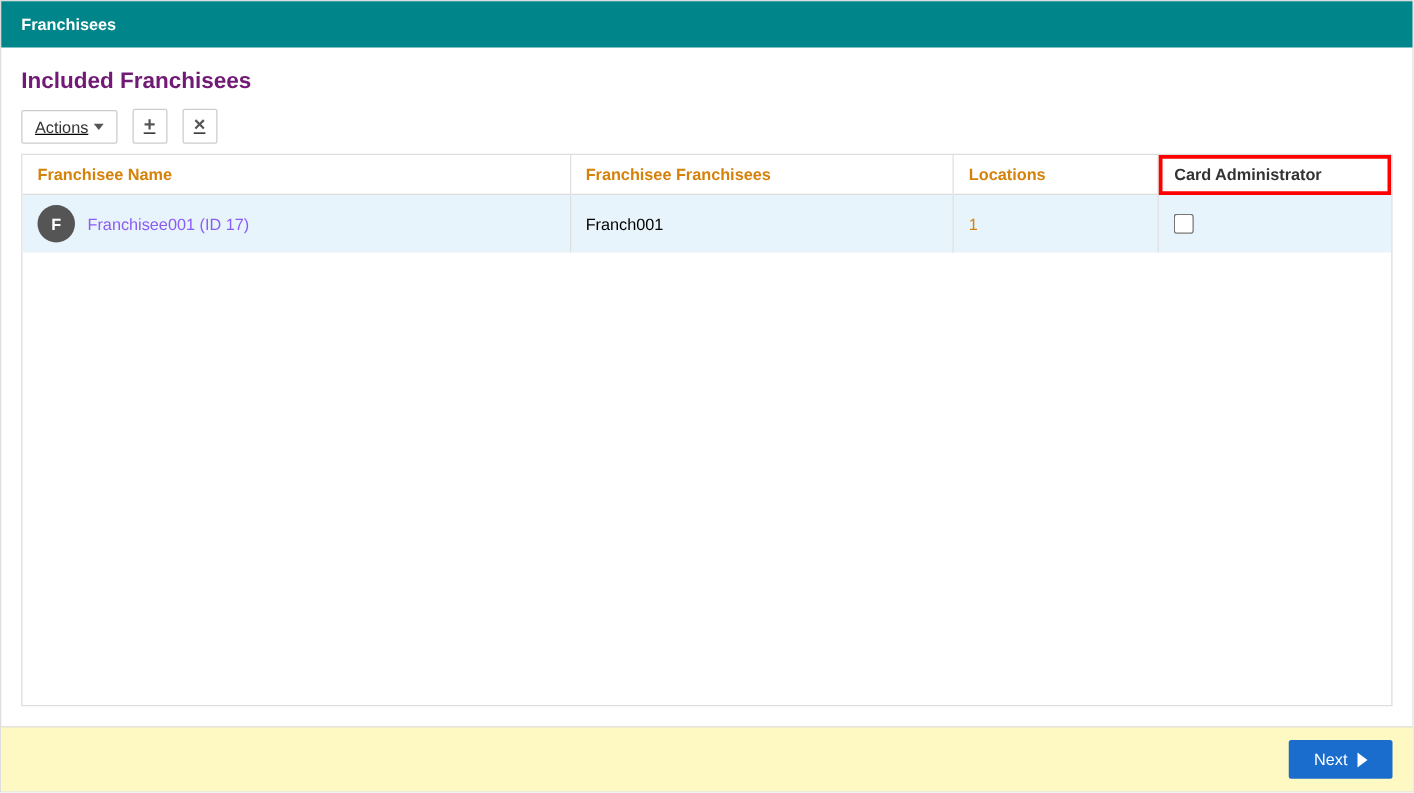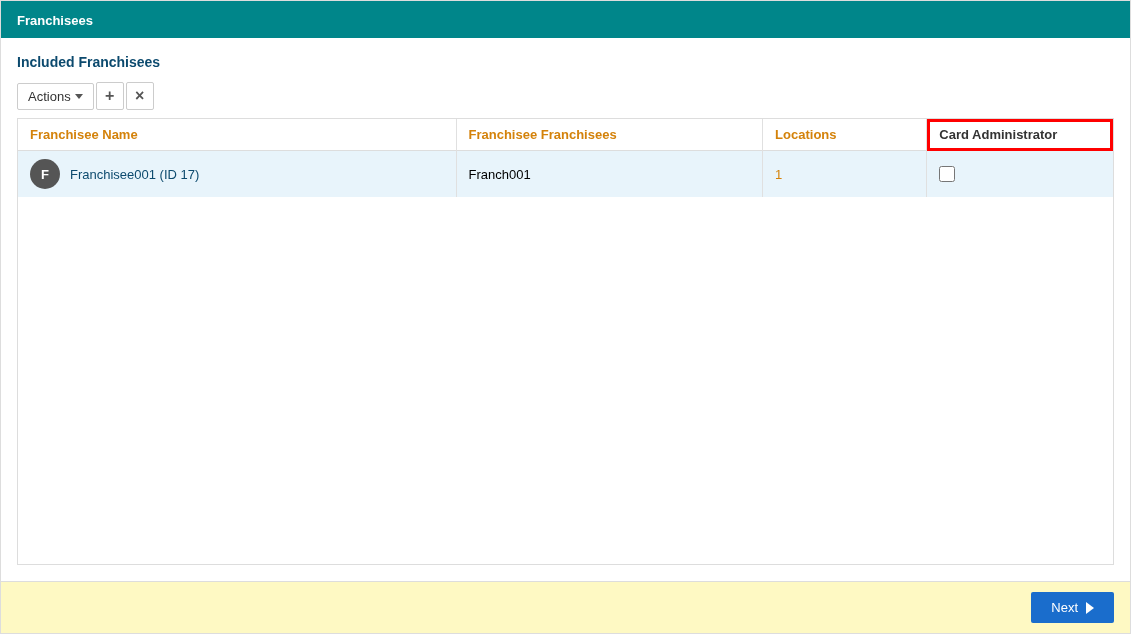--- a/index.html
+++ b/index.html
@@ -38,31 +38,32 @@
     }
 
     .content-area {
       flex: 1;
       padding: 16px;
       display: flex;
       flex-direction: column;
     }
 
     .section-title {
-      font-size: 14px;
-      font-weight: bold;
-      color: #0c4a6e;
+      font-size: 18px;
+      font-weight: bold;
+      color: #701a75;
       margin-bottom: 12px;
     }
 
     .toolbar {
       display: flex;
       align-items: center;
-      gap: 2px;
+      gap: 12px;
       margin-bottom: 8px;
+      text-decoration: underline;
     }
 
     .actions-btn {
       display: flex;
       align-items: center;
       gap: 4px;
       padding: 5px 10px;
       border: 1px solid #ccc;
       background: #fff;
       cursor: pointer;
@@ -158,21 +159,21 @@
       color: white;
       display: flex;
       align-items: center;
       justify-content: center;
       font-size: 13px;
       font-weight: bold;
       flex-shrink: 0;
     }
 
     .franchisee-name {
-      color: #0c4a6e;
+      color: #8b5cf6;
       cursor: pointer;
     }
 
     .location-value {
       color: #D4820A;
     }
 
     .checkbox-cell {
       display: flex;
       align-items: center;

